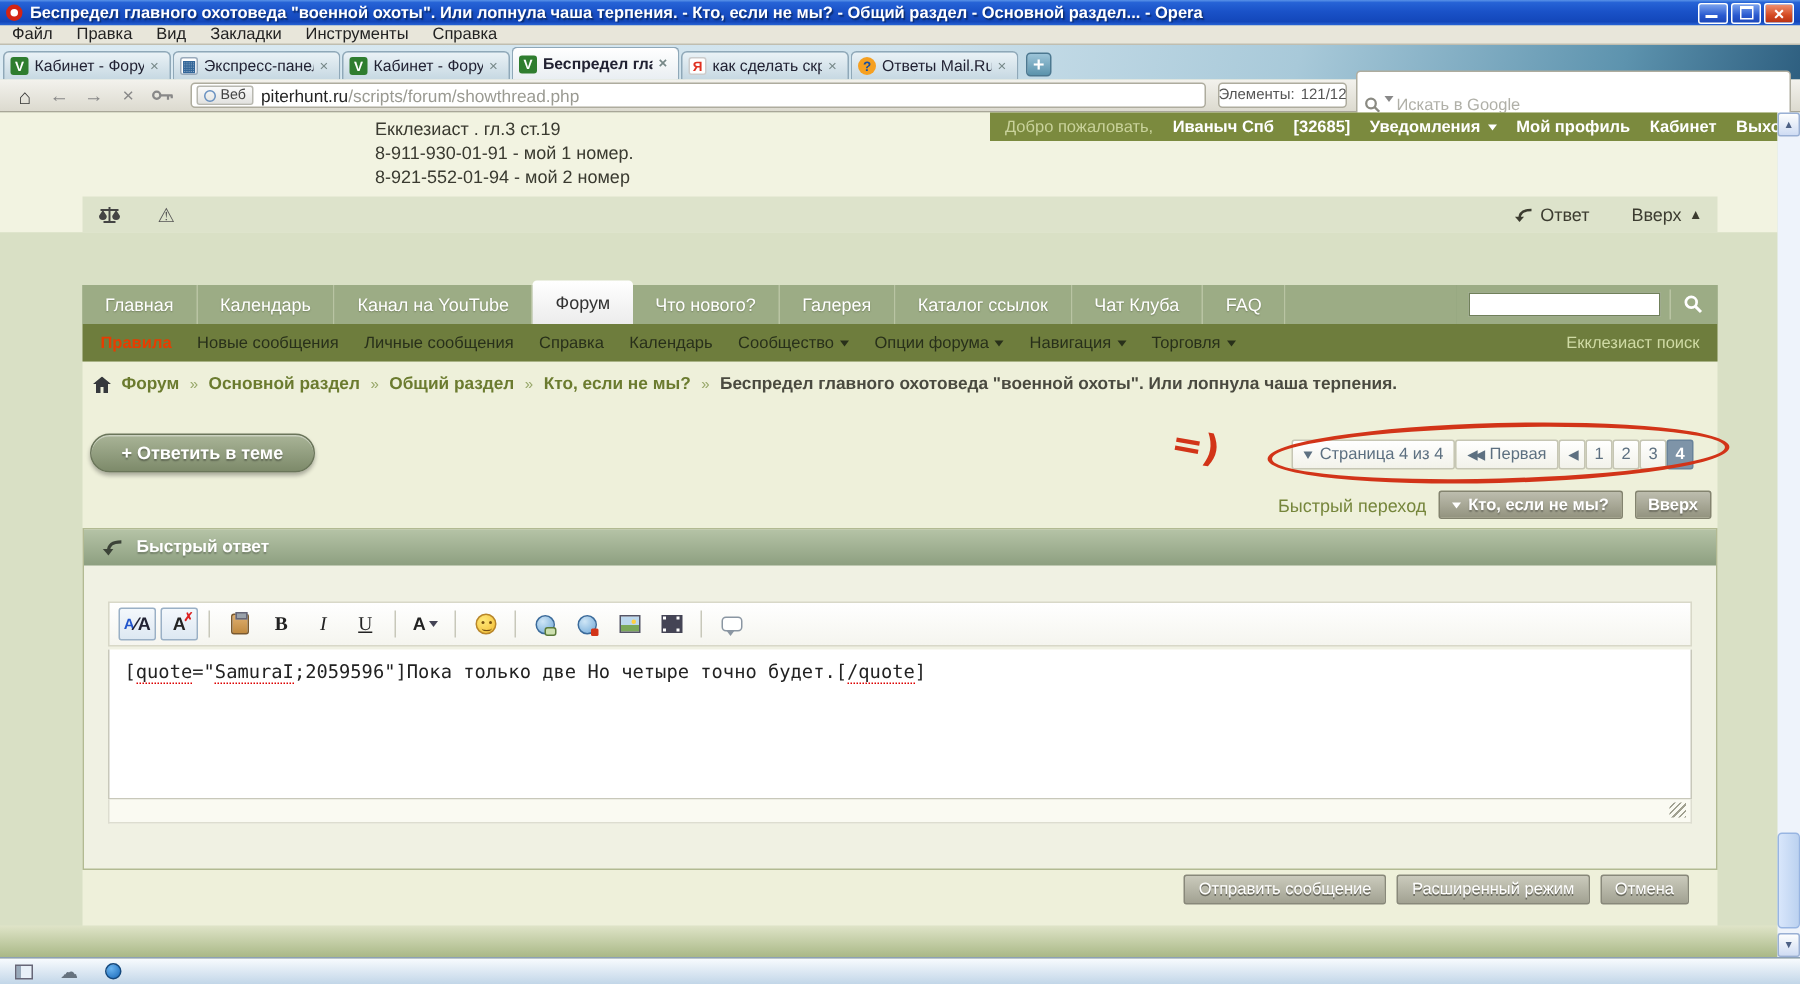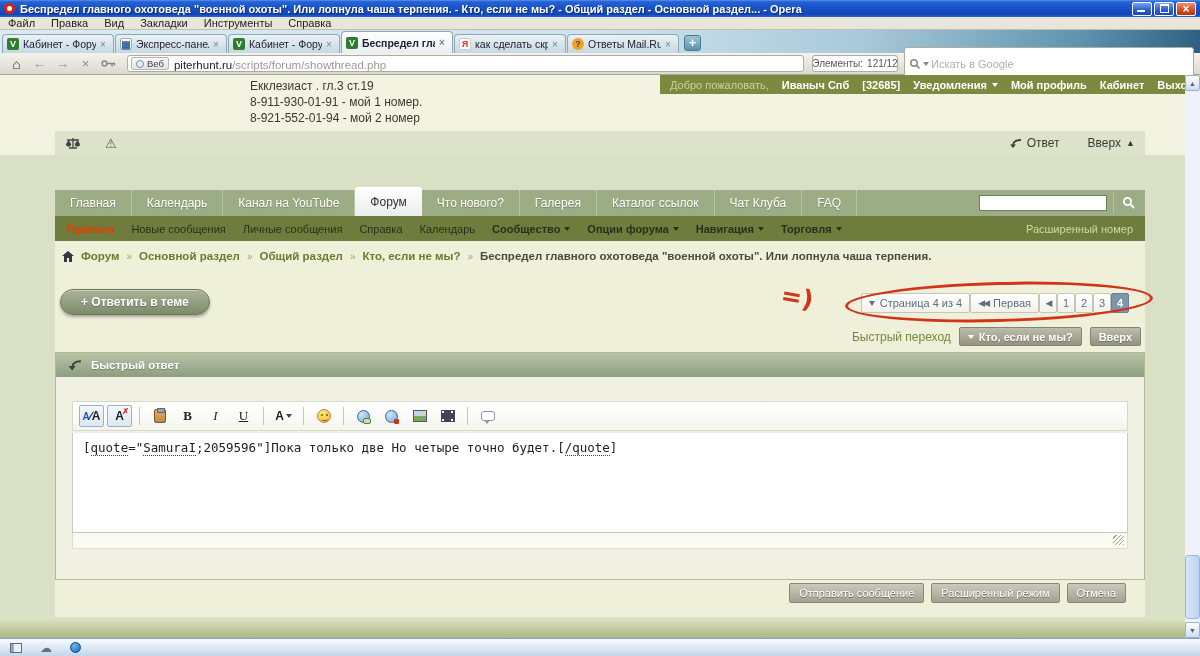--- a/index.html
+++ b/index.html
@@ -47,21 +47,21 @@
     border-bottom:1px solid #a8a698; display:flex; align-items:center; padding:0 6px; gap:2px; }
   .nav-ico { width:21px; height:18px; display:flex; align-items:center; justify-content:center; color:#888; font-size:13px; }
   .nav-ico.home { color:#333; font-size:14px; }
   .urlfield { flex:1; height:17px; background:#fff; border:1px solid #aeac9e; border-radius:3px; display:flex; align-items:center; padding:0 3px; margin:0 6px; gap:5px; }
   .badge { height:13px; background:linear-gradient(#fafafa,#e2e2e0); border:1px solid #b8b8b0; border-radius:2px; display:flex; align-items:center; gap:3px;
     font-size:9.5px; color:#444; padding:0 4px; }
   .badge-globe { width:8px; height:8px; border-radius:50%; border:1.5px solid #6890c0; }
   .url-host { font-size:11.5px; color:#222; } .url-path { font-size:11.5px; color:#9a9a92; }
   .elements { height:17px; width:86px; background:#fff; border:1px solid #aeac9e; border-radius:3px; display:flex; align-items:center; justify-content:center; gap:4px;
     font-size:10px; color:#555; }
-  .searchfield { height:17px; width:290px; background:#fff; border:1px solid #aeac9e; border-radius:3px; display:flex; align-items:center; padding:16px 4px; gap:2px; margin-left:4px; }
+  .searchfield { height:17px; width:290px; background:#fff; border:1px solid #aeac9e; border-radius:3px; display:flex; align-items:flex-start; padding:16px 4px; gap:2px; margin-left:4px; }
   .searchfield input { border:none; outline:none; flex:1; font-size:11px; font-family:"Liberation Sans",sans-serif; color:#333; background:transparent; }
   .searchfield input::placeholder { color:#b0b0a8; }
   .tri-down { width:0; height:0; border-left:3px solid transparent; border-right:3px solid transparent; border-top:4px solid #888; }
 
   svg.icon { display:block; }
 
   
   .cream { position:absolute; left:0; top:75px; width:1185px; height:80px; background:#f2f3e1; }
   .sig { position:absolute; left:250px; top:78px; font-size:12px; color:#3a3a30; line-height:16px; }
   .welcome { position:absolute; left:660px; top:75px; width:525px; height:19px; background:#7b8a3e; display:flex; align-items:center; gap:13px;
@@ -82,21 +82,21 @@
   .ntab.active { height:29px; margin-top:-3px; background:linear-gradient(#ffffff,#ececec); color:#333; text-shadow:none; border-radius:3px 3px 0 0; border-right:none; }
   .nav-spacer { flex:1; background:#9cac85; height:26px; }
   .nav-search { background:#9cac85; height:26px; display:flex; align-items:center; gap:6px; padding:0 8px; }
   .nav-search input { width:128px; height:16px; border:1px solid #70805a; background:#fff; font-size:11px; padding:0 3px; outline:none; }
   .nav-search-btn { width:24px; height:20px; display:flex; align-items:center; justify-content:center; border-left:1px solid #b9c4a3; padding-left:6px; }
 
   
   .subnav { position:absolute; left:55px; top:216px; width:1090px; height:25px; background:#6e7d3d; display:flex; align-items:center; gap:17px;
     padding:0 12px; font-size:11px; color:#28301a; }
   .subnav .rules { color:#e83c00; font-weight:bold; }
-  .sn-dd { display:flex; align-items:center; gap:4px;font-weight:bold; }
+  .sn-dd { display:flex; align-items:center; gap:4px; }
   .sn-dd .tri { border-top-color:#28301a; border-left-width:3px; border-right-width:3px; border-top-width:4px; }
   .subnav .adv { margin-left:auto; color:#cfdaa4; }
 
   
   .breadcrumb { position:absolute; left:62px; top:250px; display:flex; align-items:center; gap:7px; font-size:11.5px; }
   .bc-link { color:#6b7b2f; font-weight:bold; }
   .bc-sep { color:#98a86a; font-size:10px; }
   .bc-cur { color:#4a4a40; font-weight:bold; }
 
   
@@ -360,21 +360,21 @@
         <span class="tri-down tri"></span>
     </span>
     <span class="sn-dd">
       <span>Навигация</span>
         <span class="tri-down tri"></span>
     </span>
     <span class="sn-dd">
       <span>Торговля</span>
         <span class="tri-down tri"></span>
     </span>
-    <span class="adv">Расширенный номер</span>
+    <span class="adv">Екклезиаст поиск</span>
   </div>
 
   <div class="breadcrumb">
     <svg class="icon" width="12" height="11" viewBox="0 0 12 11">
         <path d="M6 0 L12 5 H10 V11 H7 V7 H5 V11 H2 V5 H0 Z" fill="#35383c"></path>
       </svg>
     <span class="bc-link">Форум</span>
     <span class="bc-sep">»</span>
     <span class="bc-link">Основной раздел</span>
     <span class="bc-sep">»</span>

